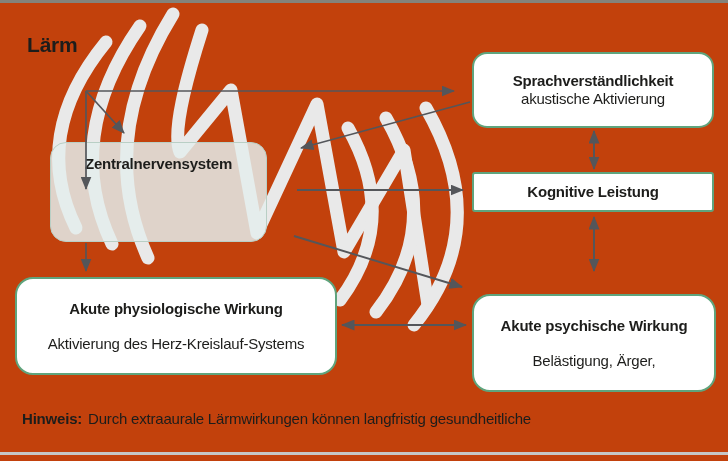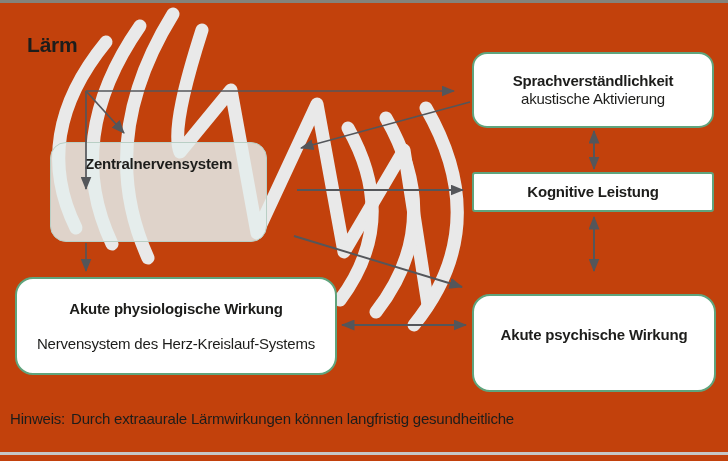--- a/index.html
+++ b/index.html
@@ -45,21 +45,21 @@
   #speech-box{left:472px;top:52px;width:242px;height:76px;border-radius:15px;}
   #cognitive-box{left:472px;top:172px;width:242px;height:40px;border-radius:3px;}
   #physio-box{left:15px;top:277px;width:322px;height:98px;border-radius:18px;}
   #psych-box{left:472px;top:275px;width:244px;height:98px;border-radius:18px;margin-top:19px;}
   .box .gap{height:17px;}
   #note{
     position:absolute;left:10px;top:408px;z-index:2;
     display:grid;grid-template-columns:auto 1fr;column-gap:6px;
     font-size:15px;line-height:22px;white-space:nowrap;
   }
-  #note .lbl{font-weight:normal;}
+  #note .lbl{font-weight:bold;margin-left:12px;}
 </style>
 </head>
 <body>
 
 <div id="stage">
 
   <div id="top-rule" class="rule"></div>
 
   <svg id="watermark" width="728" height="461" viewBox="0 0 728 461" aria-hidden="true">
     <path d="M 173,14 Q 95,140 148,258"></path>
@@ -82,26 +82,27 @@
     <div>akustische Aktivierung</div>
   </div>
 
   <div class="box" id="cognitive-box">
     <div class="t">Kognitive Leistung</div>
   </div>
 
   <div class="box" id="physio-box">
     <div class="t">Akute physiologische Wirkung</div>
     <div class="gap"></div>
-    <div>Nervensystem des Herz-Kreislauf-Systems</div>
+    <div>Aktivierung des Herz-Kreislauf-Systems</div>
   </div>
 
   <div class="box" id="psych-box">
     <div class="t">Akute psychische Wirkung</div>
     <div class="gap"></div>
+    <div>Belästigung, Ärger,</div>
   </div>
 
   <svg id="arrows" width="728" height="461" viewBox="0 0 728 461" aria-hidden="true">
     <defs>
       <marker id="ah" markerUnits="userSpaceOnUse" markerWidth="14" markerHeight="11" refX="12.5" refY="5.5" orient="auto-start-reverse">
         <path class="ah" d="M0,0 L13.5,5.5 L0,11 Z"></path>
       </marker>
     </defs>
 
     <line x1="86" y1="91" x2="454" y2="91" stroke-width="1.7" marker-end="url(#ah)"></line>

